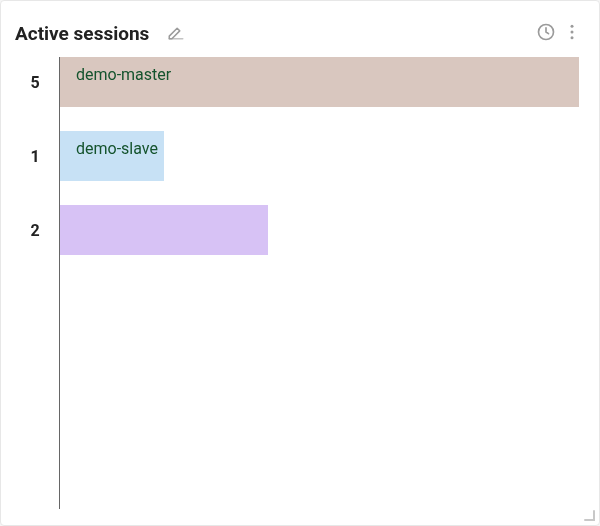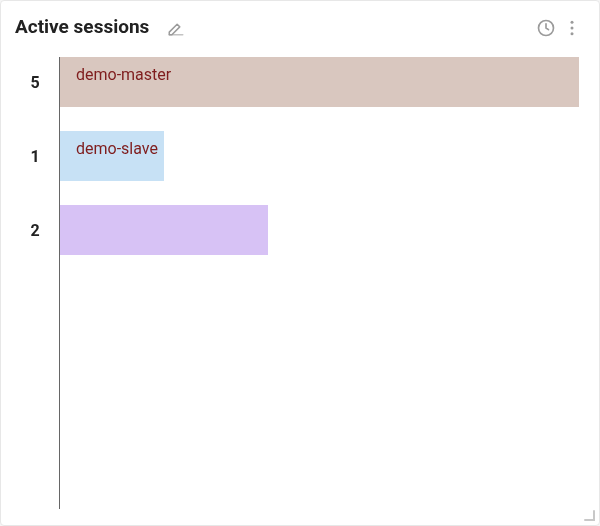--- a/index.html
+++ b/index.html
@@ -15,21 +15,21 @@
     background: #ffffff;
     border: 1px solid #e7e7e7;
     border-radius: 4px;
     padding: 14px 14px 10px 14px;
     position: relative;
     display: flex;
     flex-direction: column;
   }
   .header {
     display: flex;
-    align-items: flex-start;
+    align-items: flex-end;
     height: 30px;
   }
   .title {
     font-size: 19px;
     font-weight: 700;
     color: #222;
     margin-right: 14px;
   }
   .icon-btn {
     width: 26px;
@@ -102,21 +102,21 @@
     color: #333;
     white-space: nowrap;
   }
   .bar-label-out {
     position: absolute;
     top: 0;
     height: 35px;
     display: flex;
     align-items: center;
     font-size: 16px;
-    color: #7f1d1d;
+    color: #14532d;
     padding-left: 16px;
   }
 
   .resize-handle {
     position: absolute;
     right: 4px;
     bottom: 4px;
     color: #c8c8c8;
     cursor: nwse-resize;
   }

